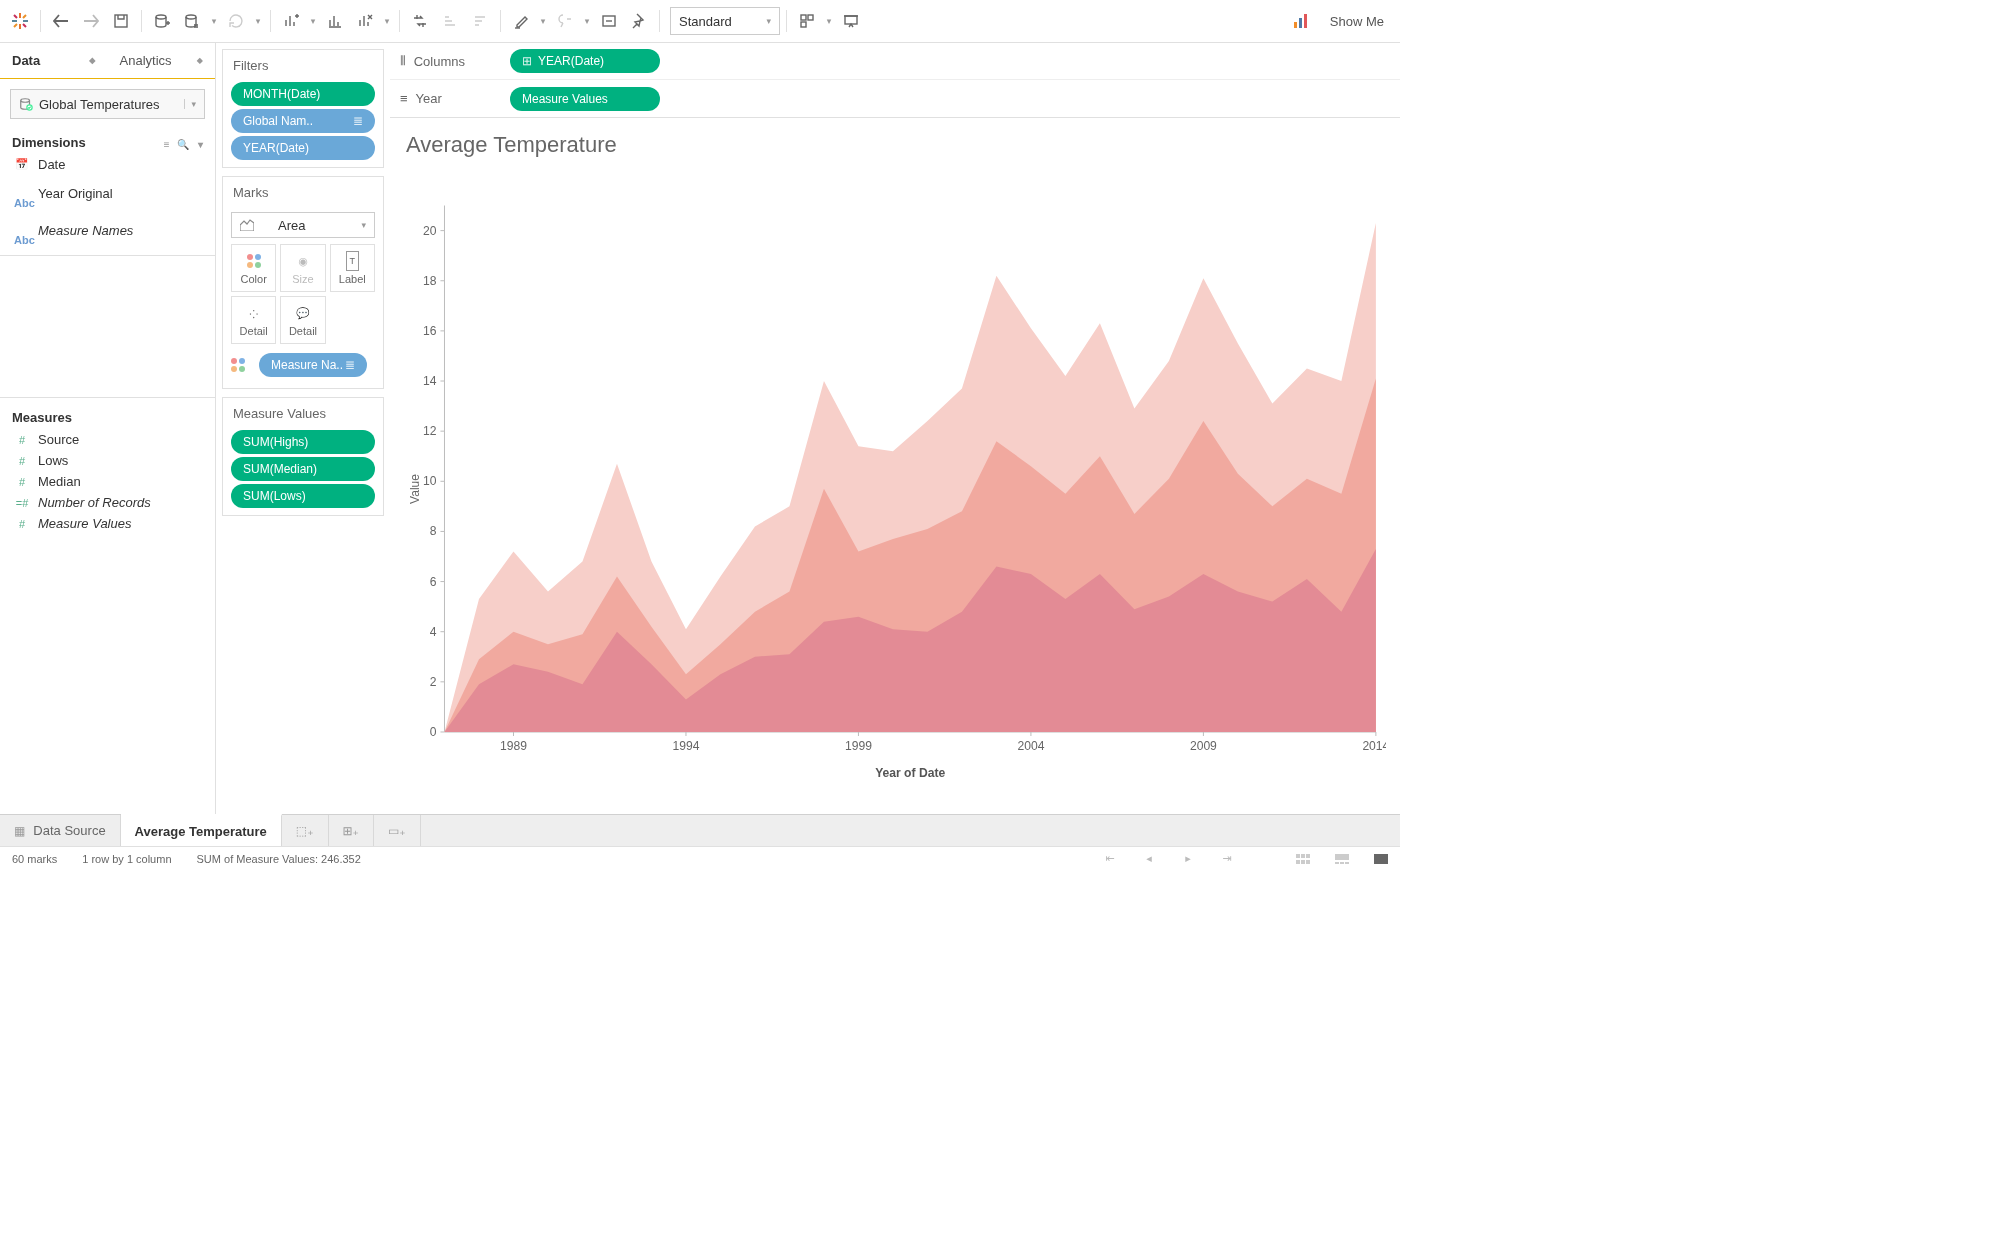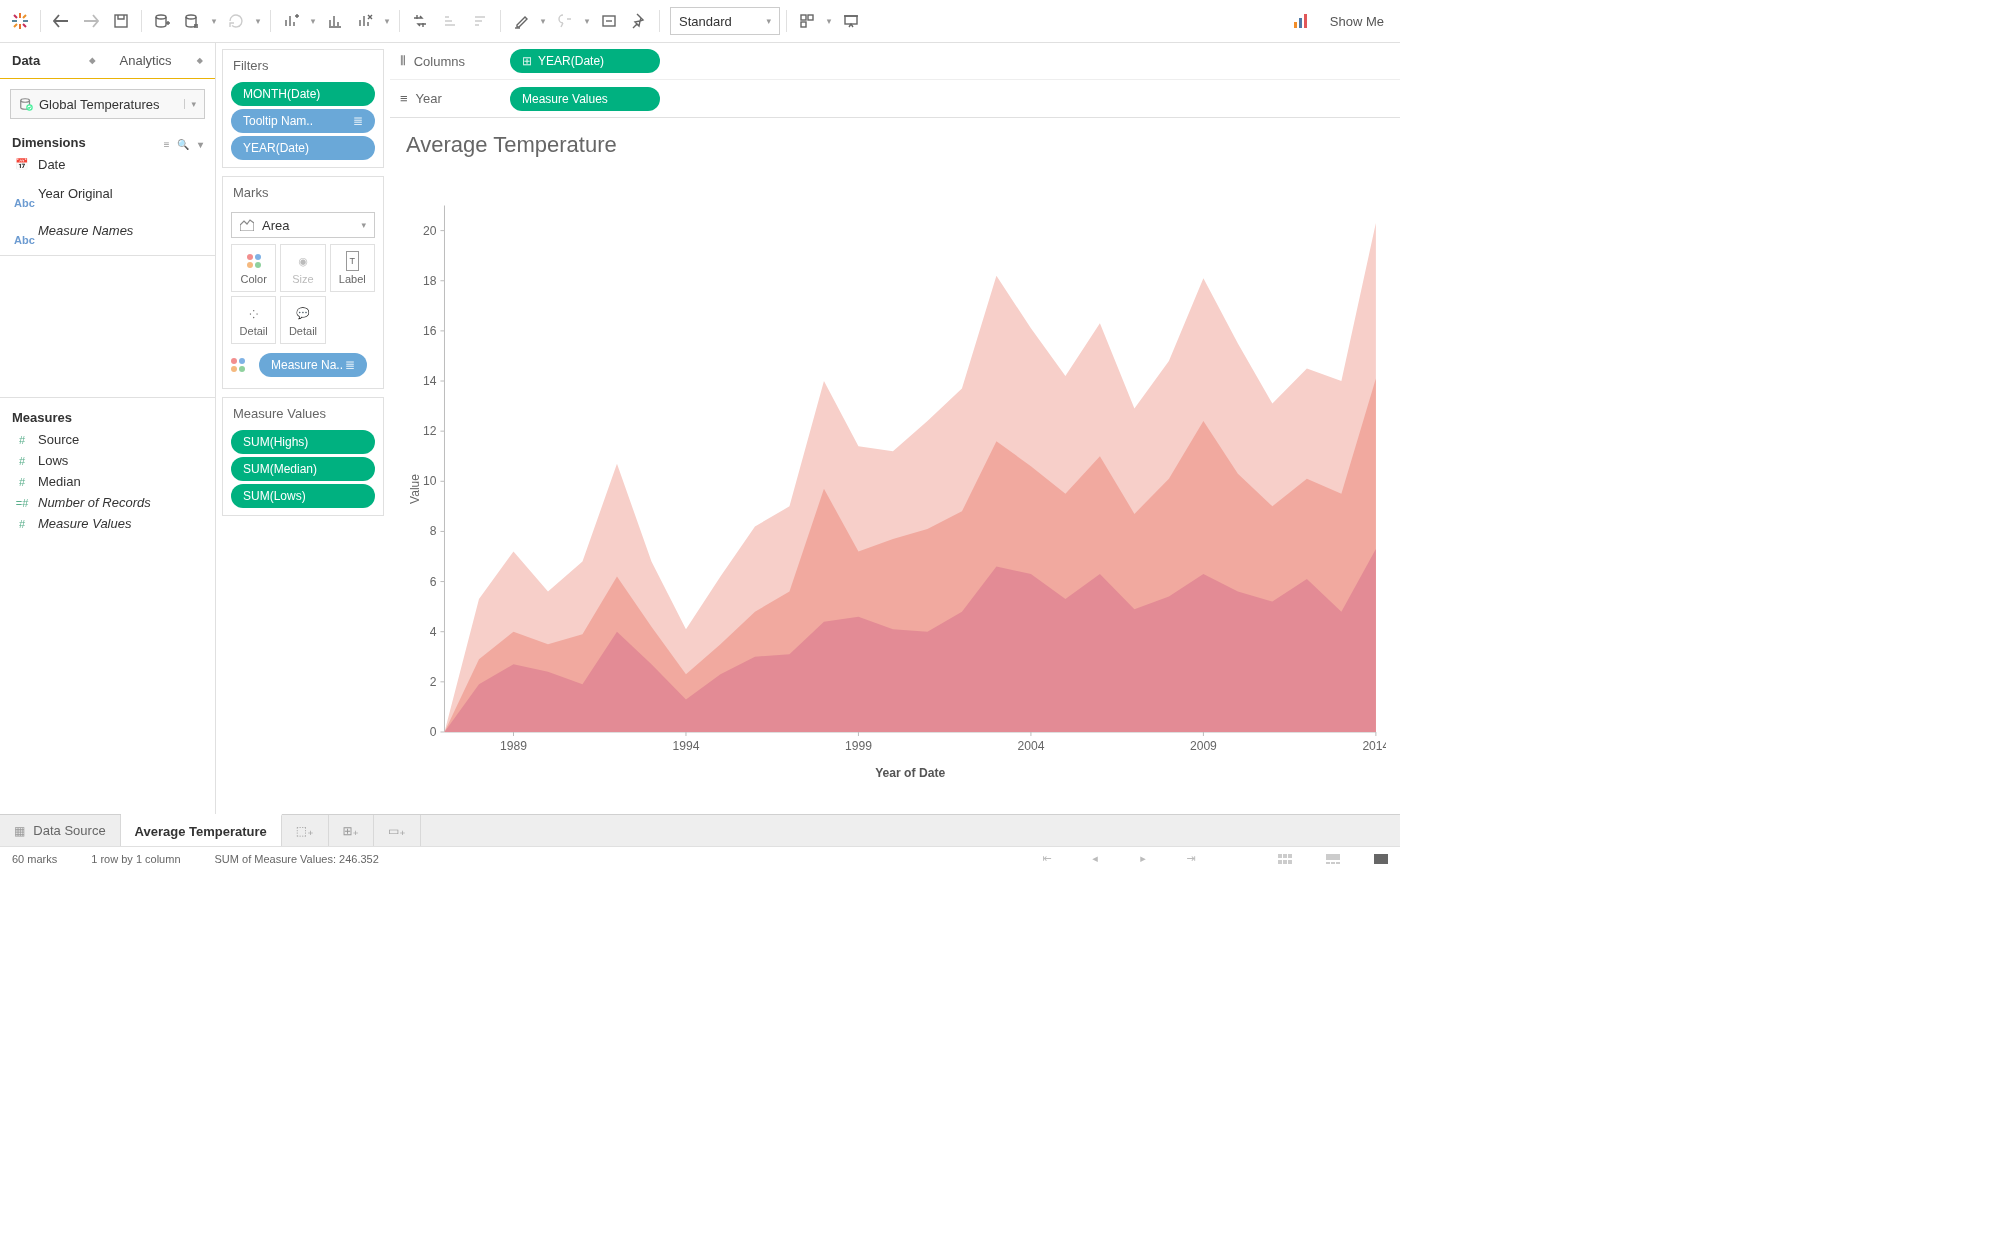--- a/index.html
+++ b/index.html
@@ -35,21 +35,21 @@
 .panel-data .divider{height:1px;background:#e0e0e0;margin:6px 0;}
 
 .panel-cards{width:174px;padding:6px;display:flex;flex-direction:column;gap:8px;}
 .card{border:1px solid #e0e0e0;background:#fff;}
 .card-title{padding:8px 10px 6px;color:#666;}
 .pill{height:24px;border-radius:12px;color:#fff;display:flex;align-items:center;padding:0 12px;margin:3px 8px;font-size:12px;white-space:nowrap;overflow:hidden;}
 .pill-teal{background:#00b180;}
 .pill-blue{background:#6aa8d8;}
 .pill .pill-ic{margin-left:auto;opacity:.8;}
 .pill .pill-pre{margin-right:6px;opacity:.85;}
-.mark-type{margin:6px 8px;border:1px solid #ccc;height:26px;display:flex;align-items:center;padding:0 8px;gap:8px;background:#fff;}
+.mark-type{margin:6px 8px;border:1px solid #ccc;height:26px;display:flex;align-items:center;padding:0 8px;gap:24px;background:#fff;}
 .mark-type .caret{margin-left:auto;color:#999;font-size:9px;}
 .mark-grid{display:grid;grid-template-columns:repeat(3,1fr);gap:4px;padding:0 8px 6px;}
 .mark-cell{border:1px solid #e0e0e0;height:48px;display:flex;flex-direction:column;align-items:center;justify-content:center;gap:2px;color:#666;font-size:11px;}
 .mark-cell.dis{color:#bbb;}
 .mark-cell .mic{height:20px;display:flex;align-items:center;}
 .color-pill-row{padding:0 8px 8px;display:flex;align-items:center;gap:6px;}
 .color-dots{display:grid;grid-template-columns:repeat(2,6px);gap:2px;}
 .color-dots span{width:6px;height:6px;border-radius:50%;}
 .cp1{background:#f28e8e;}.cp2{background:#7fb2e5;}.cp3{background:#f5b97f;}.cp4{background:#8fd19e;}
 .pill-sm{flex:1;}
@@ -66,21 +66,21 @@
 .chart-wrap{flex:1;position:relative;min-height:0;}
 svg{display:block;}
 .ylab{position:absolute;left:0;top:50%;transform:translate(-4px,-50%) rotate(-90deg);transform-origin:center;color:#666;font-size:12px;}
 
 .bottom{height:32px;border-top:1px solid #d0d0d0;background:#eee;display:flex;align-items:stretch;}
 .btab{display:flex;align-items:center;gap:8px;padding:0 14px;border-right:1px solid #d8d8d8;color:#666;}
 .btab.active{background:#fff;font-weight:600;color:#333;border-top:2px solid #fff;margin-top:-1px;}
 .btab .sic{font-size:12px;color:#999;}
 .bottom .bspacer{flex:1;}
 
-.status{height:24px;border-top:1px solid #e0e0e0;display:flex;align-items:center;padding:0 12px;gap:34px;font-size:11px;color:#666;}
+.status{height:24px;border-top:1px solid #e0e0e0;display:flex;align-items:center;padding:0 12px;gap:25px;font-size:11px;color:#666;}
 .status .sspacer{flex:1;}
 .status .nav-ic{width:14px;color:#bbb;text-align:center;}
 .status .view-ic{width:14px;height:10px;}
 </style>
 </head>
 <body>
 
 <div class="app">
  <div class="toolbar">
   <div class="tb-btn">
@@ -297,21 +297,21 @@
    <div style="height:280px"></div>
   </div>
 
   <div class="panel-cards">
    <div class="card">
     <div class="card-title">Filters</div>
     <div class="pill pill-teal">
             <span>MONTH(Date)</span>
           </div>
     <div class="pill pill-blue">
-            <span>Tooltip Nam..</span>
+            <span>Global Nam..</span>
             <span class="pill-ic">≣</span>
           </div>
     <div class="pill pill-blue">
             <span>YEAR(Date)</span>
           </div>
     <div style="height:4px"></div>
    </div>
    <div class="card">
     <div class="card-title">Marks</div>
     <div class="mark-type">

